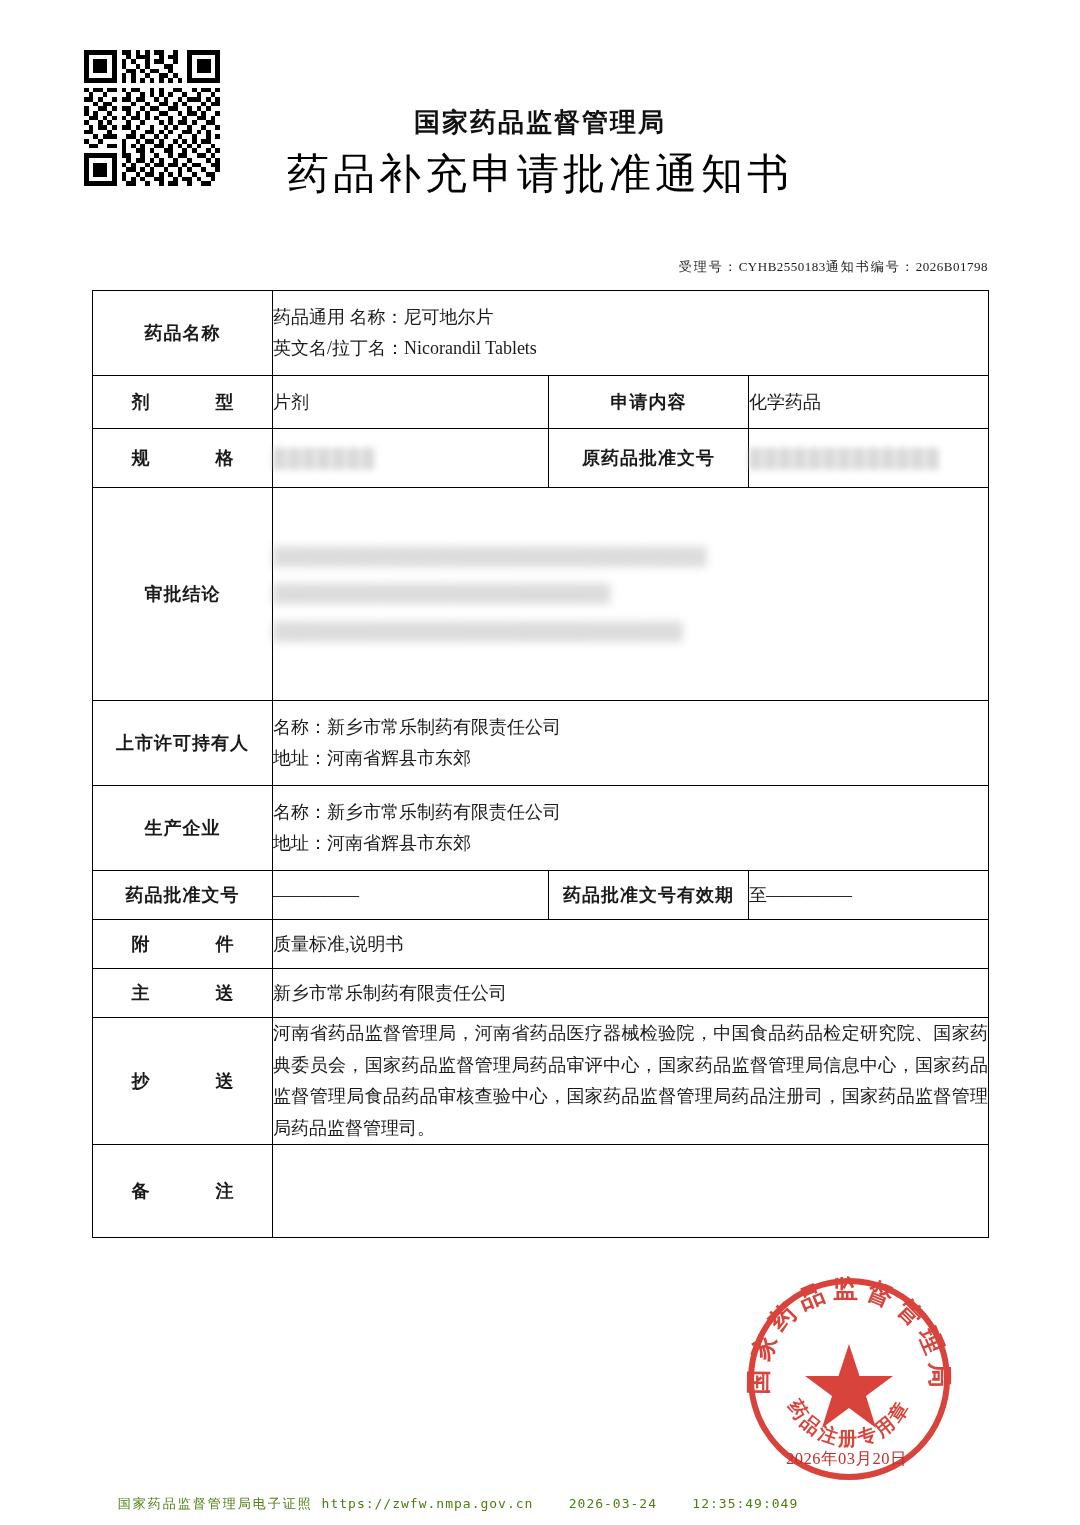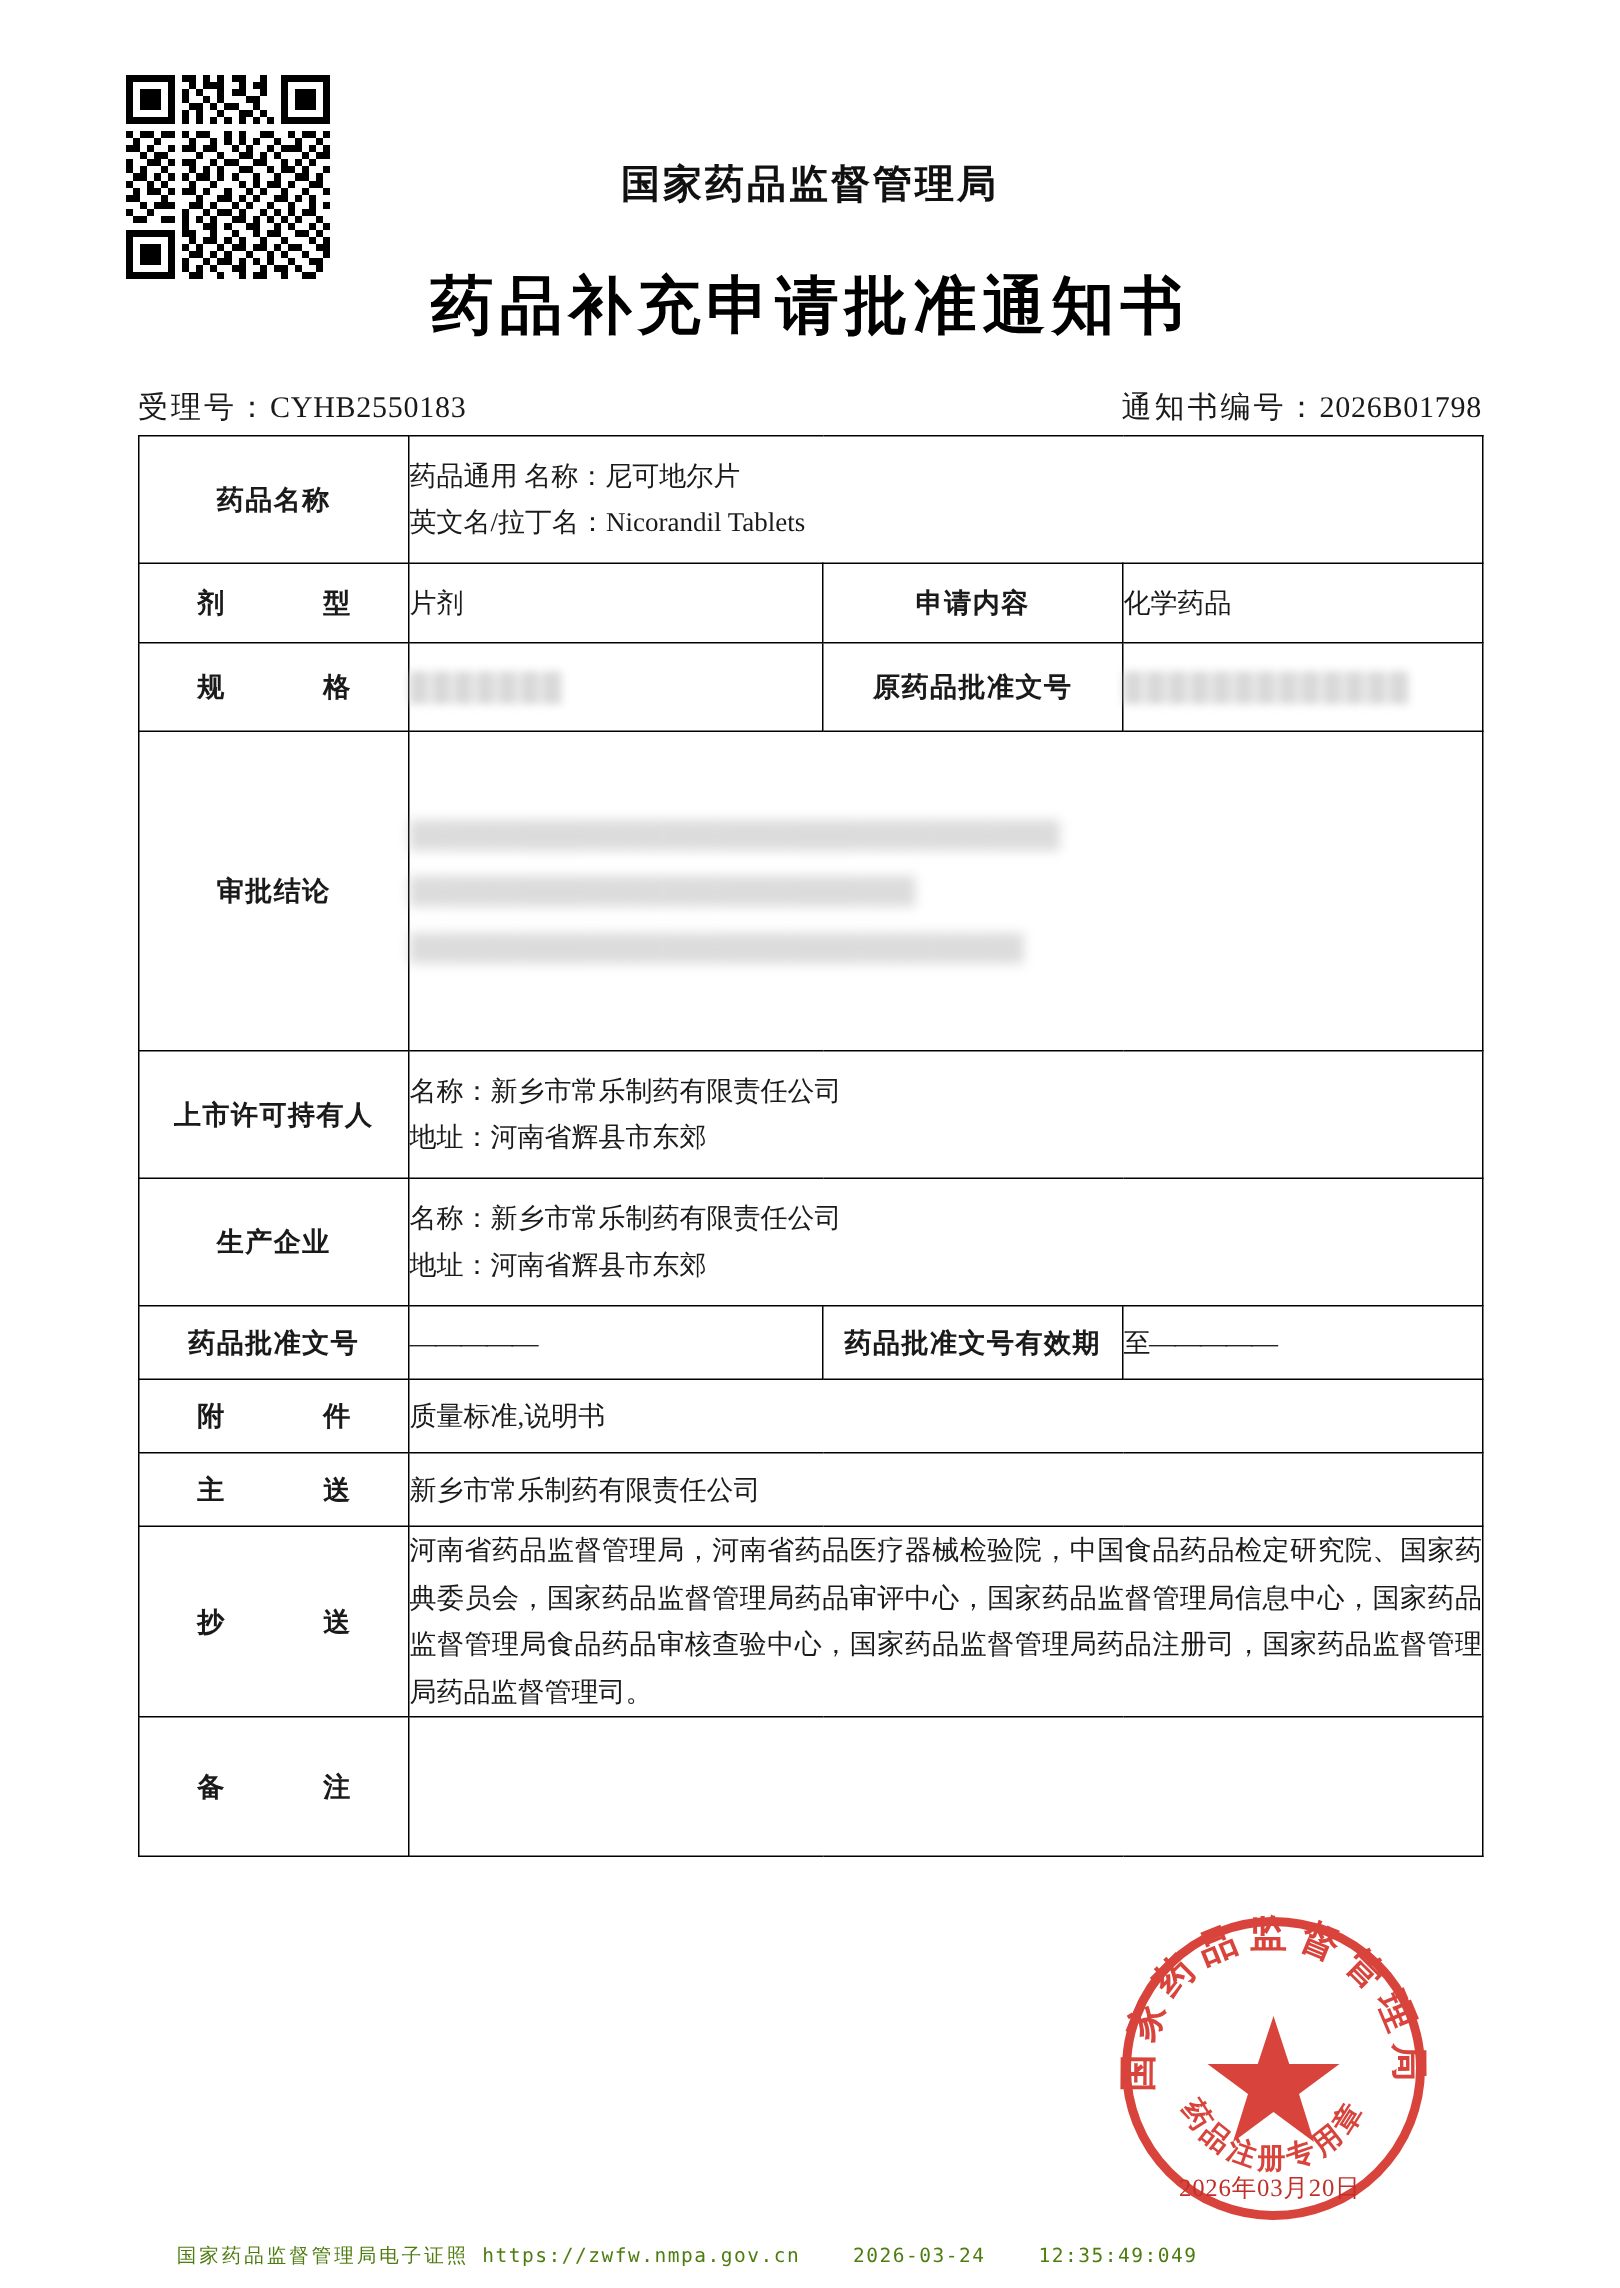--- a/index.html
+++ b/index.html
@@ -41,37 +41,37 @@
     text-align: center;
   }
   .agency {
     font-size: 26px;
     letter-spacing: 2px;
     font-weight: 700;
     font-family: "DejaVu Serif", serif;
     color: #111;
   }
   .doc-title {
-    margin-top: 36px;
+    margin-top: 6px;
     font-size: 42px;
     letter-spacing: 4px;
-    font-weight: 700;
+    font-weight: 400;
     font-family: "DejaVu Serif", serif;
     color: #000;
   }
 
   
   .refline {
     position: absolute;
     left: 92px;
     top: 258px;
     width: 896px;
     display: flex;
-    justify-content: space-between;
-    font-size: 20px;
+    justify-content: flex-end;
+    font-size: 13px;
     letter-spacing: 0.5px;
   }
   .refline .label { letter-spacing: 2px; }
   .refline .value { font-family: "Liberation Serif", serif; }
 
   
   table.doc {
     position: absolute;
     left: 92px;
     top: 290px;

